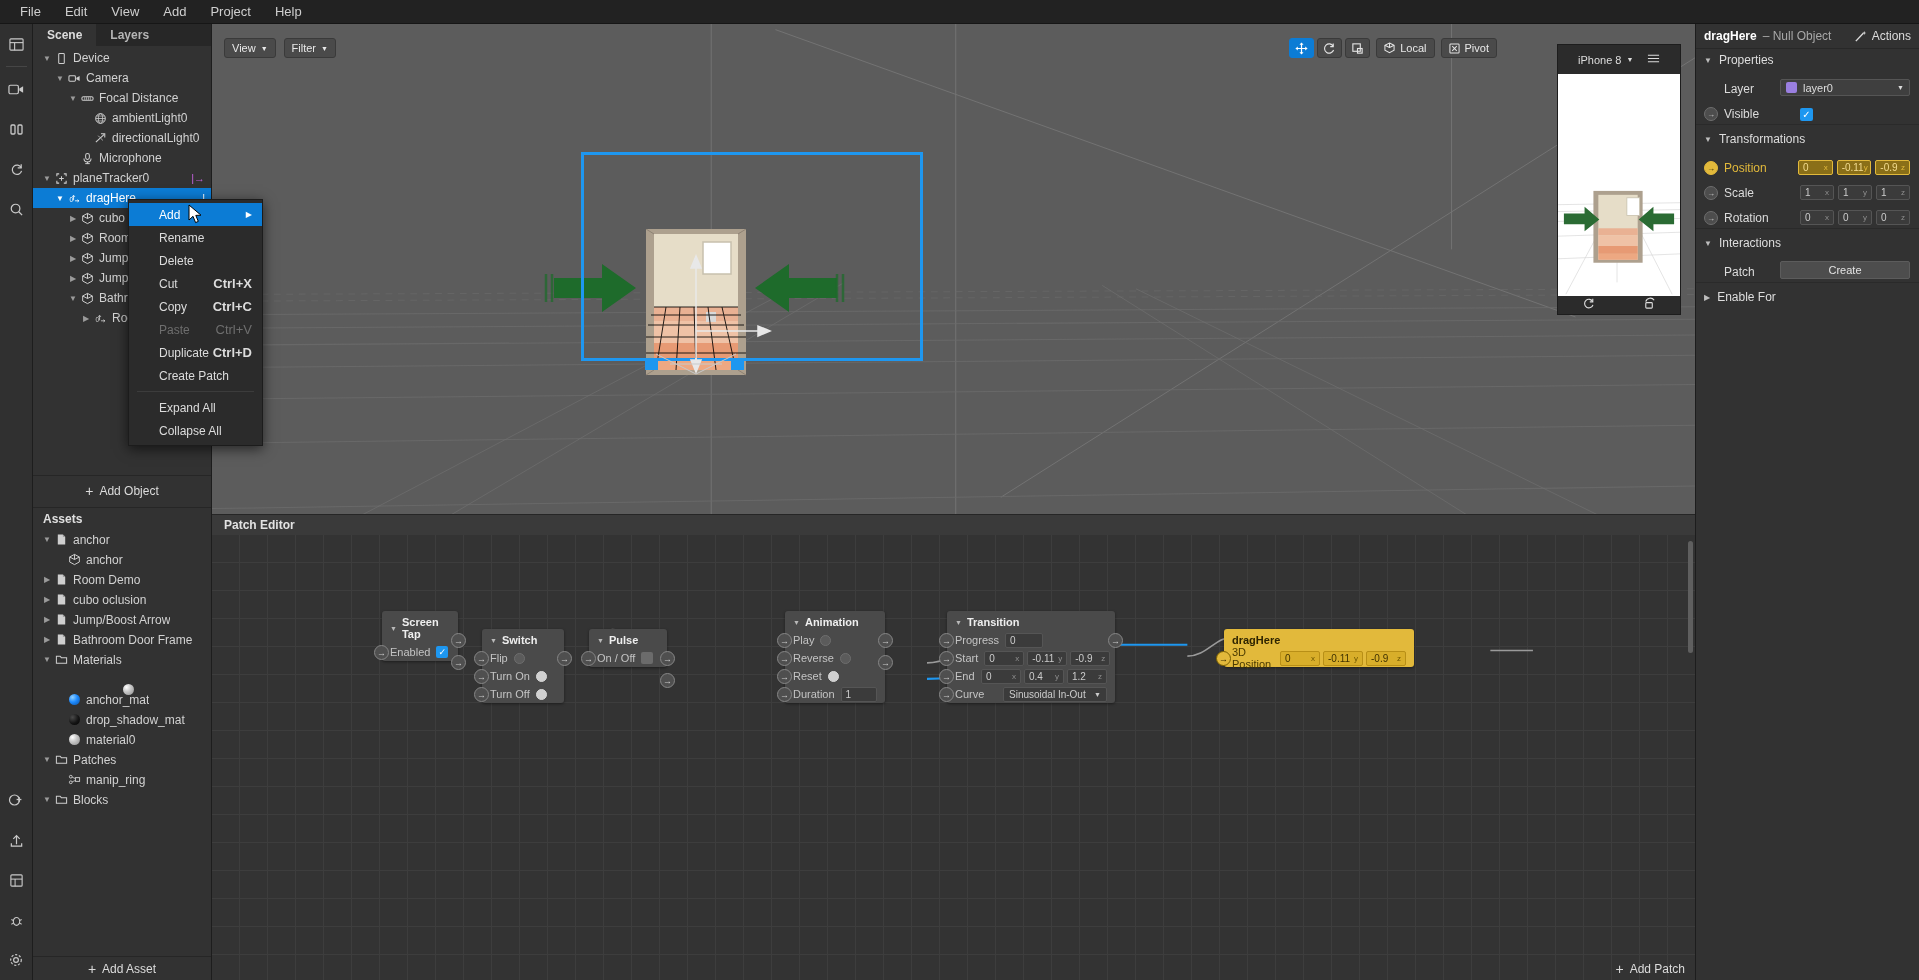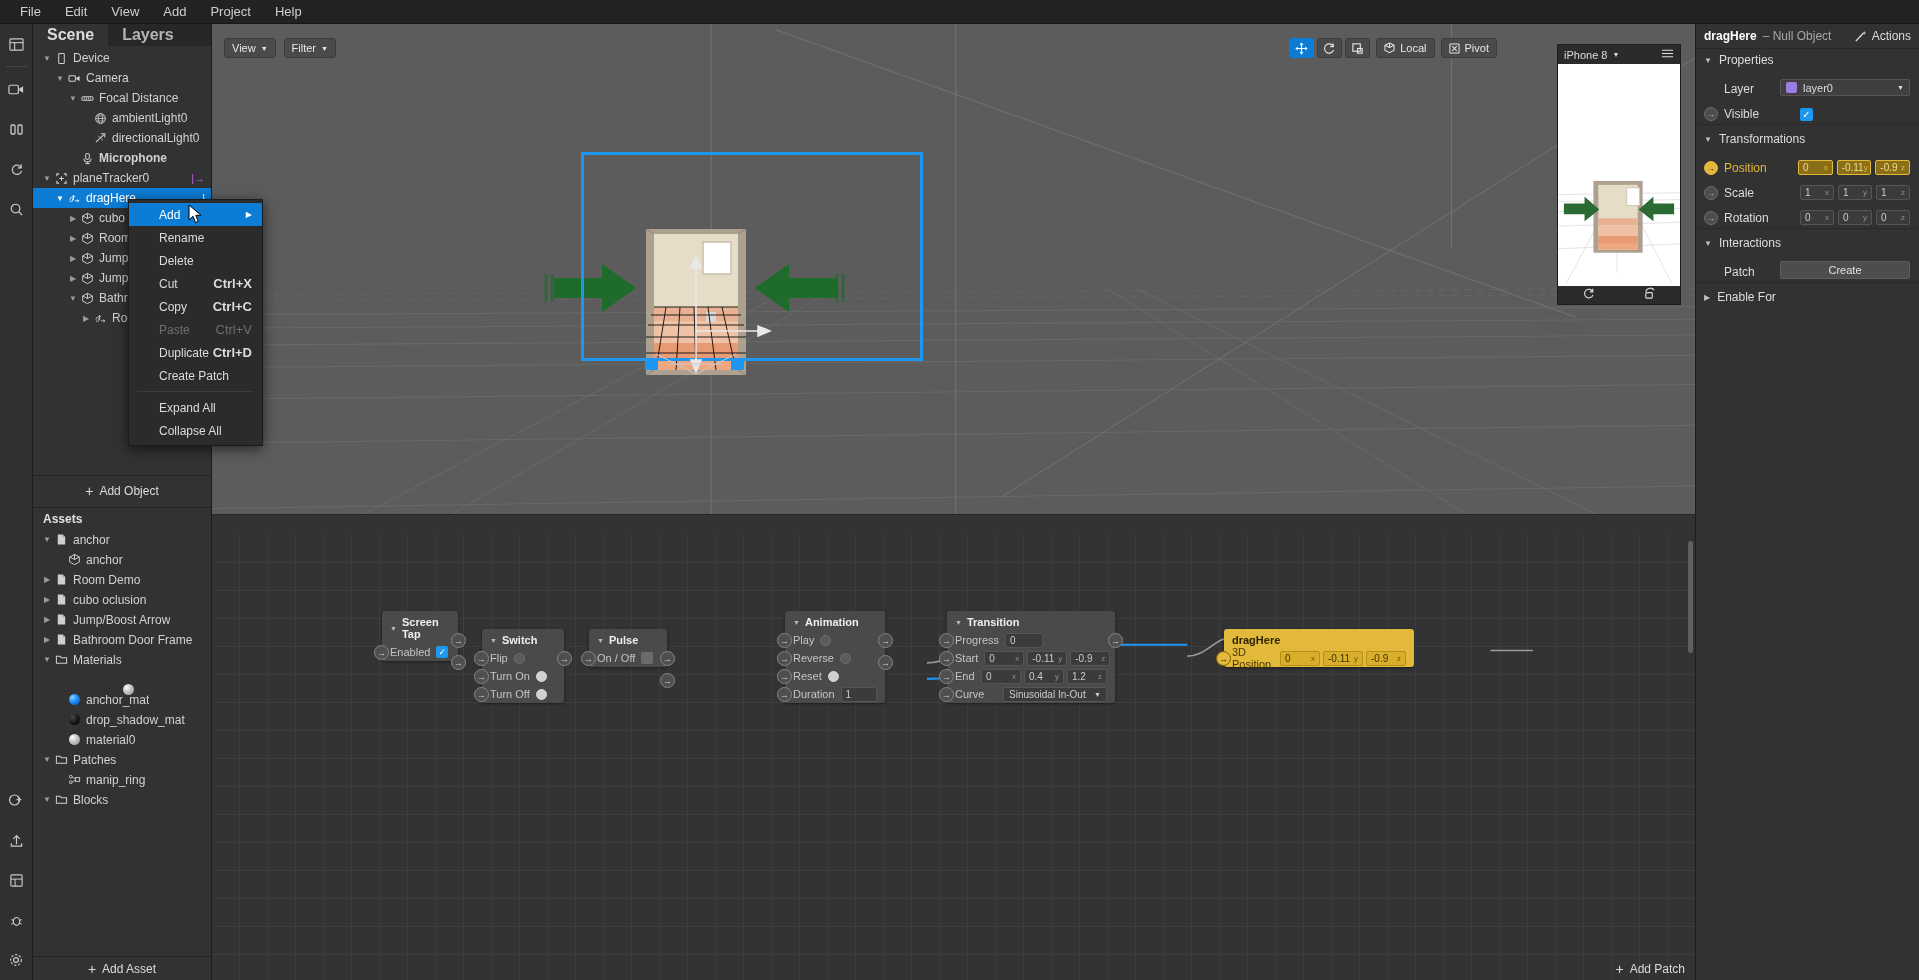--- a/index.html
+++ b/index.html
@@ -23,21 +23,21 @@
   .rail .ric{ width:33px; height:40px; display:flex; align-items:center; justify-content:center;
               color:#c9c9c9; cursor:pointer; }
   .rail .sep{ width:21px; height:1px; background:#464646; margin:2px 0; }
   .rail .spacer{ flex:1; }
 
   
   .leftcol{ width:179px; flex:0 0 179px; background:#323232; display:flex; flex-direction:column;
             border-right:1px solid #1d1d1d; }
 
   .tabsrow{ height:22px; display:flex; background:#323232; flex:0 0 22px; }
-  .tabsrow .tab{ padding:0 14px; display:flex; align-items:center; font-size:16px;
+  .tabsrow .tab{ padding:0 14px; display:flex; align-items:center; font-size:12px;
                  font-weight:bold; color:#dcdcdc; cursor:pointer; }
   .tabsrow .tab.inactive{ background:#272727; color:#b5b5b5; flex:1; justify-content:flex-start;}
   .tabsrow .tab.active{ background:#323232; }
 
   .scenetree{ flex:1; overflow:hidden; position:relative; padding-top:2px; }
   .row{ height:20px; display:flex; align-items:center; position:relative;
         white-space:nowrap; cursor:default; font-size:12px; color:#d2d2d2; padding-right:4px;}
   .row.sel{ background:#0c7cd5; color:#fff; }
   .row .tw{ width:12px; flex:0 0 12px; text-align:center; font-size:8px; color:#9a9a9a; }
   .row.sel .tw{ color:#fff; }
@@ -78,22 +78,22 @@
 
   .gridlines{ position:absolute; inset:0; }
   .selbox{ position:absolute; border:3px solid #1e97f0; }
   .corner{ position:absolute; width:13px; height:11px; background:#1e97f0; }
   .greenarrow{ position:absolute; }
   .roombox{ position:absolute; }
 
   
   .devpanel{ position:absolute; top:20px; right:14px; width:124px; z-index:8;
              background:#2b2b2b; border:1px solid #1d1d1d; }
-  .devhdr{ height:19px; display:flex; align-items:center; justify-content:space-between;
-           padding:0 6px; background:#2b2b2b; font-size:11px; color:#ddd; }
+  .devhdr{ height:29px; display:flex; align-items:center; justify-content:space-between;
+           padding:0 20px; background:#2b2b2b; font-size:11px; color:#ddd; }
   .devscreen{ height:222px; background:#fff; position:relative; overflow:hidden; }
   .devfoot{ height:18px; display:flex; align-items:center; justify-content:space-around;
             background:#2b2b2b; color:#ddd; font-size:12px; }
 
   
   .patcheditor{ flex:1; position:relative; background:#333; min-height:0;
                 border-top:1px solid #262626; overflow:hidden; }
   .pehdr{ position:absolute; top:0; left:0; right:0; height:20px; background:#3a3a3a;
           display:flex; align-items:center; padding-left:12px; font-size:12px;
           font-weight:bold; color:#e2e2e2; z-index:3;}
@@ -328,21 +328,21 @@
             <span class="ico">
               <svg width="13" height="13" viewBox="0 0 14 14">
                 <line x1="2" y1="11" x2="11" y2="2.5" stroke="currentColor" stroke-width="1.2"></line>
                 <path d="M7.5 2 L11.6 2 L11.6 6" fill="none" stroke="currentColor" stroke-width="1.1"></path>
                 <line x1="4.5" y1="4" x2="6.5" y2="6" stroke="currentColor" stroke-width="0.9"></line>
                 <line x1="7.5" y1="7" x2="9.5" y2="9" stroke="currentColor" stroke-width="0.9"></line>
               </svg>
             </span>
             <span class="lbl">directionalLight0</span>
           </div>
-          <div class="row" style="padding-left: 34px; font-weight: bold;">
+          <div class="row" style="padding-left: 34px;">
             <span class="tw"></span>
             <span class="ico">
               <svg width="13" height="13" viewBox="0 0 14 14">
                 <rect x="5" y="1.5" width="4" height="6.5" rx="2" fill="none" stroke="currentColor" stroke-width="1.1"></rect>
                 <path d="M3.2 7 A3.8 3.8 0 0 0 10.8 7" fill="none" stroke="currentColor" stroke-width="1.1"></path>
                 <line x1="7" y1="10.5" x2="7" y2="12.5" stroke="currentColor" stroke-width="1.1"></line>
                 <line x1="4.6" y1="12.5" x2="9.4" y2="12.5" stroke="currentColor" stroke-width="1.1"></line>
               </svg>
             </span>
             <span class="lbl">Microphone</span>
@@ -757,20 +757,21 @@
               <svg width="13" height="13" viewBox="0 0 14 14">
                   <rect x="3" y="6" width="7" height="6" rx="1" fill="none" stroke="#ddd" stroke-width="1.2"></rect>
                   <path d="M3 5 A5 5 0 0 1 12 3.5" fill="none" stroke="#ddd" stroke-width="1.2"></path>
                 </svg>
             </div>
           </div>
         </div>
       </div>
 
       <div class="patcheditor">
+        <div class="pehdr">Patch Editor</div>
         <div class="pecanvas">
 
           <svg style="position:absolute;inset:0;width:100%;height:100%;" viewBox="0 0 1316 470">
             <g fill="none" stroke="#9a9a9a" stroke-width="1.8">
               <path d="M297 100 C 320 100, 330 128, 355 128"></path>
               <path d="M475 165 C 500 165, 520 140, 550 140"></path>
               <path d="M630 135 C 665 135, 690 100, 720 100"></path>
               <path d="M905 128 C 925 128, 935 108, 952 108"></path>
               <path d="M1060 110 C 1080 110, 1090 122, 1110 122"></path>
               <path d="M1225 122 C 1245 122, 1255 122, 1270 122"></path>

